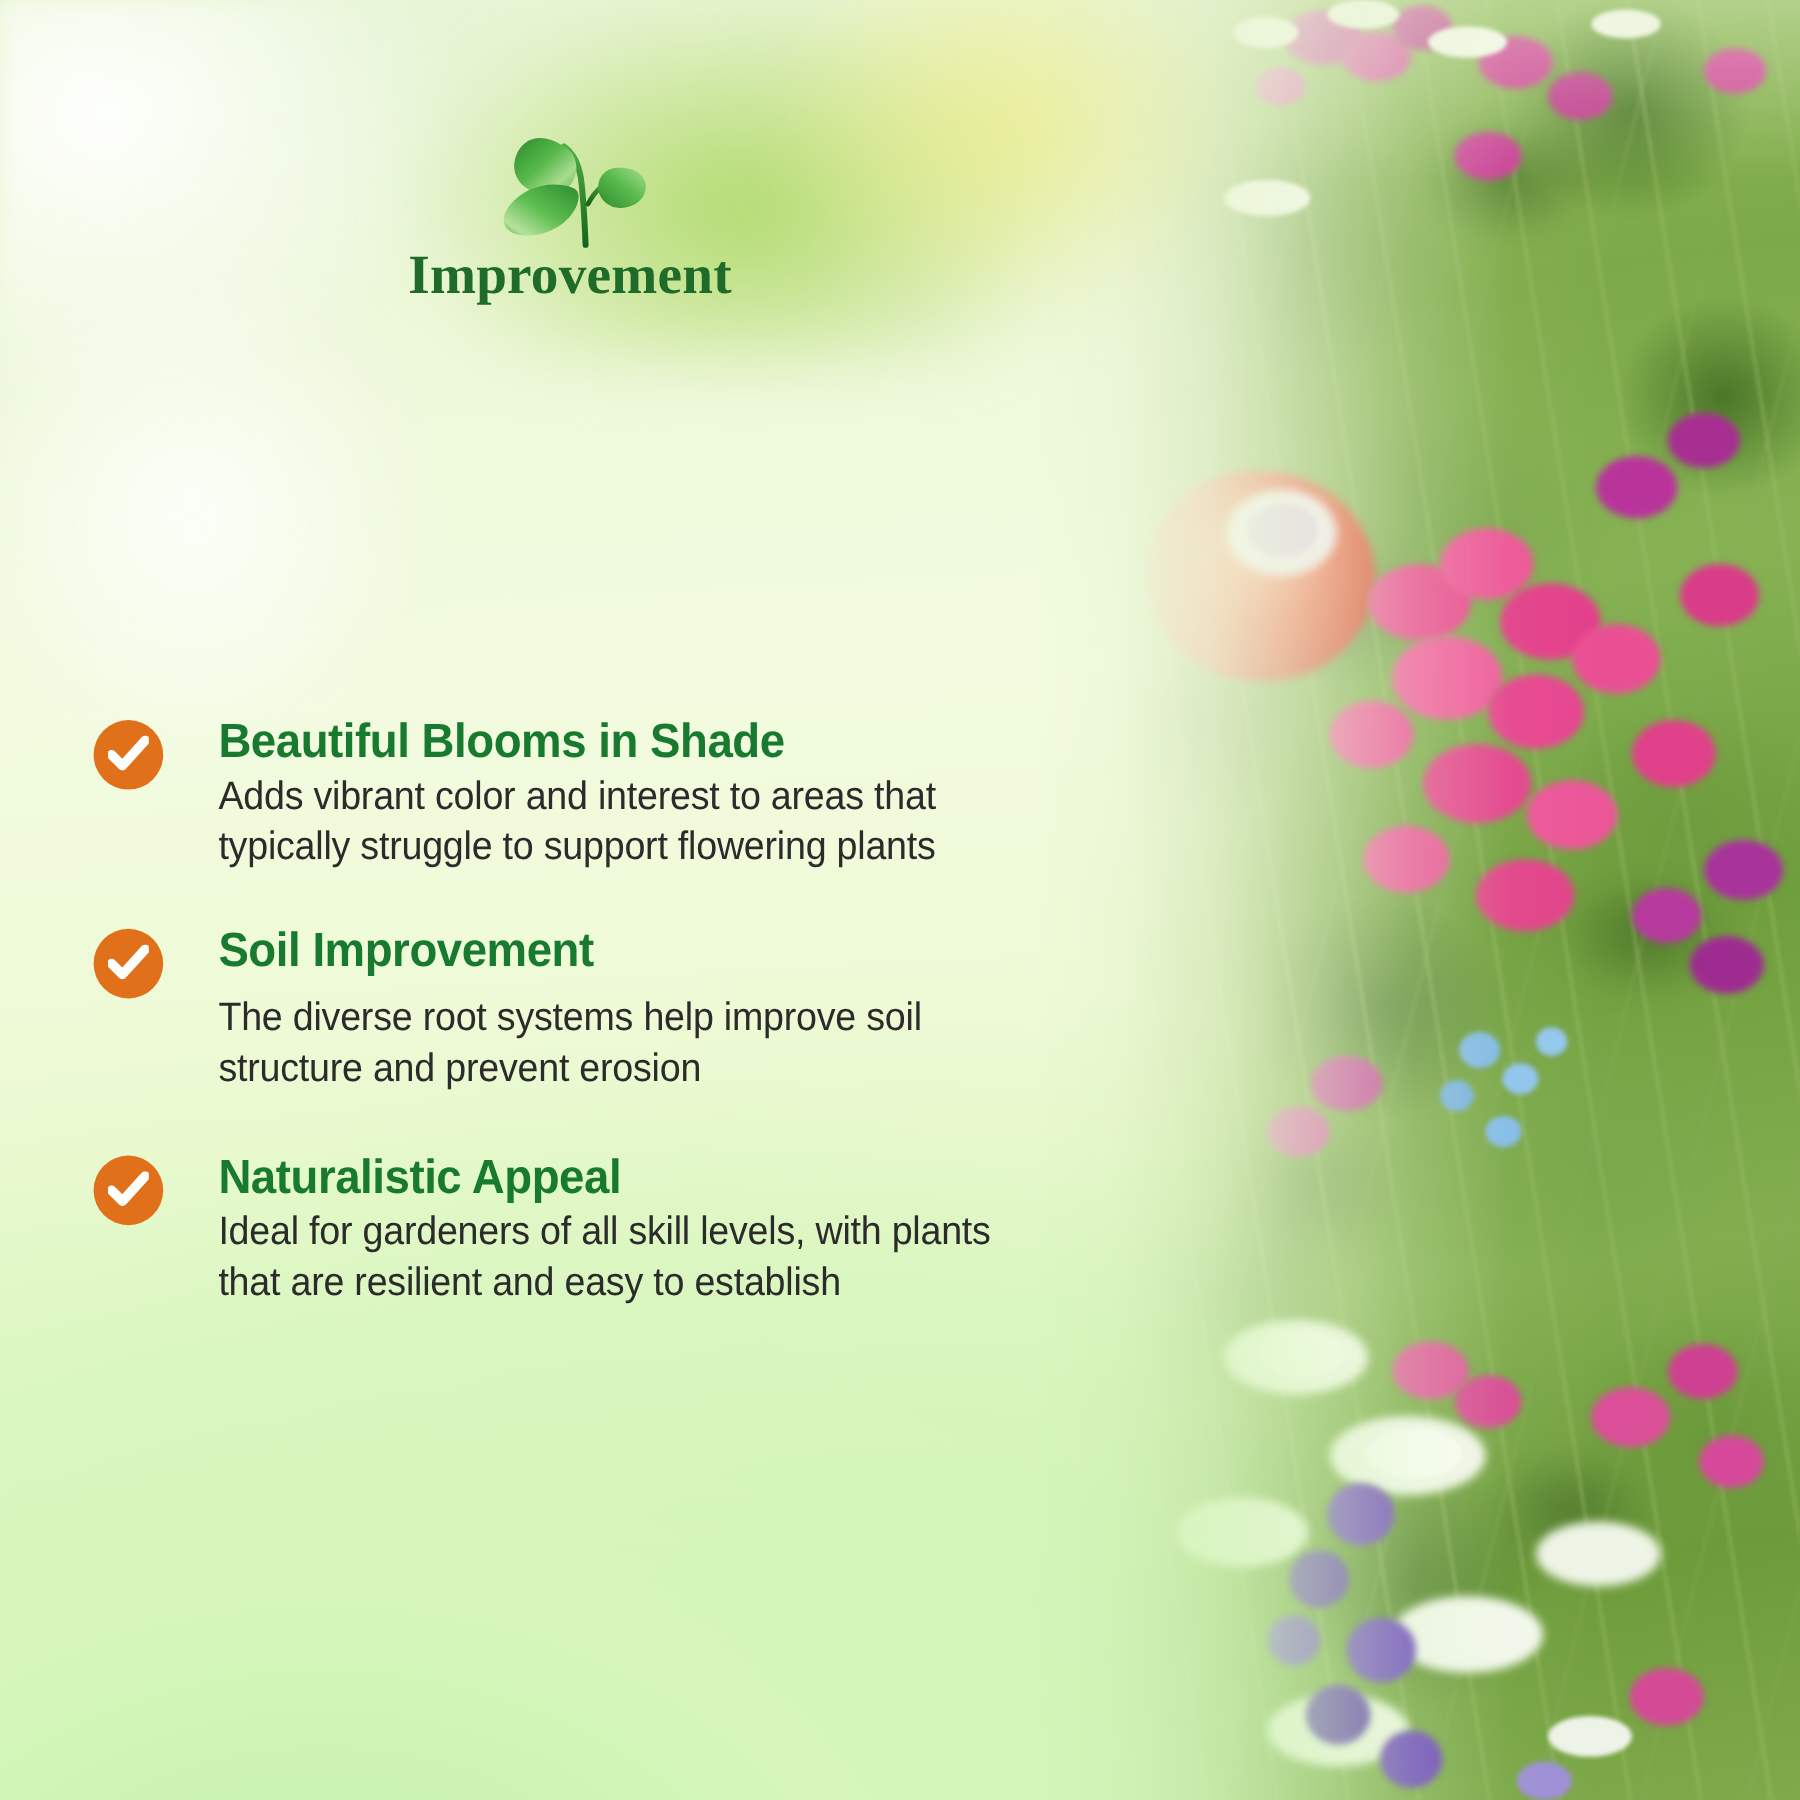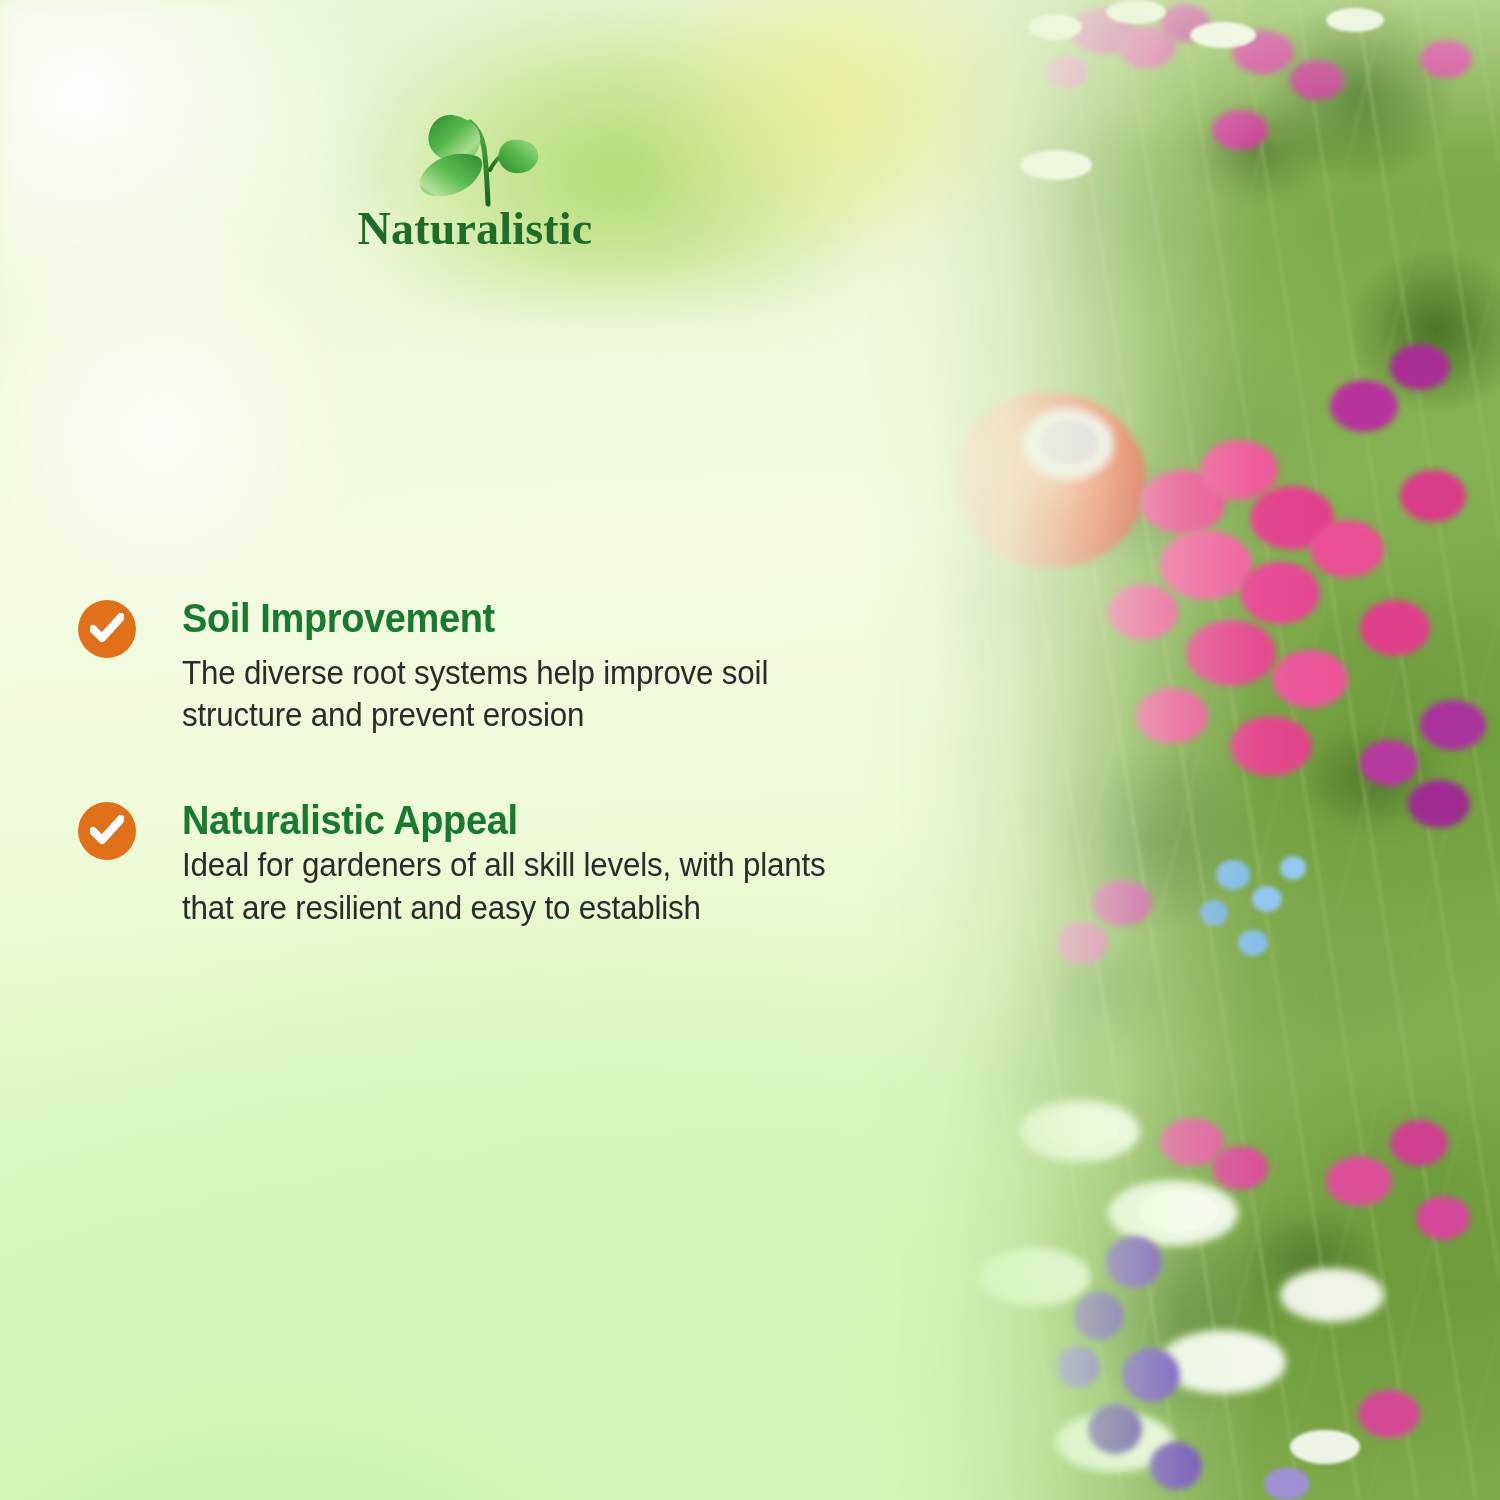--- a/index.html
+++ b/index.html
@@ -233,42 +233,54 @@
             <stop offset="0%" stop-color="#4FAE44"></stop>
               <stop offset="100%" stop-color="#17651C"></stop>
           </linearGradient>
         </defs>
         <path d="M88 104 C87 80 86 62 84 48 C82 36 78 28 70 22" stroke="url(#lgs)" stroke-width="5" fill="none" stroke-linecap="round"></path>
         <path d="M90 70 C96 58 106 50 116 48" stroke="url(#lgs)" stroke-width="4" fill="none" stroke-linecap="round"></path>
         <path d="M70 22 C52 10 36 14 30 30 C24 46 36 62 58 62 C74 62 82 48 80 36 C79 30 76 25 70 22 Z" fill="url(#lg1)"></path>
         <path d="M76 56 C58 50 36 56 24 72 C14 86 22 98 44 96 C64 94 80 80 82 66 C83 60 80 57 76 56 Z" fill="url(#lg2)"></path>
         <path d="M112 40 C128 38 140 46 138 58 C136 70 122 76 110 72 C100 68 96 58 100 49 C103 43 107 41 112 40 Z" fill="url(#lg3)"></path>
       </svg>
-      <span class="logo-word">Naturalistic</span>
+      <span class="logo-word">Improvement</span>
     </div>
 
 
     <div class="benefits">
 
+      <div class="item">
+        <span class="check">
+          <svg width="34" height="32" viewBox="0 0 34 32">
+            <path d="M3 16 L12 25 L31 4" stroke="#FFFFFF" stroke-width="8" fill="none" stroke-linecap="round" stroke-linejoin="round"></path>
+          </svg>
+        </span>
+        <p class="b-head">Beautiful Blooms in Shade</p>
+        <p class="b-body">
+          <span class="l">Adds vibrant color and interest to areas that</span>
+          <span class="l">typically struggle to support flowering plants</span>
+        </p>
+      </div>
 
 
       <div class="item gap-head" style="">
         <span class="check">
           <svg width="34" height="32" viewBox="0 0 34 32">
             <path d="M3 16 L12 25 L31 4" stroke="#FFFFFF" stroke-width="8" fill="none" stroke-linecap="round" stroke-linejoin="round"></path>
           </svg>
         </span>
         <p class="b-head">Soil Improvement</p>
         <p class="b-body">
           <span class="l">The diverse root systems help improve soil</span>
           <span class="l">structure and prevent erosion</span>
         </p>
       </div>
 
-      <div class="item" style="margin-top:62px;">
+      <div class="item" style="margin-top:48px;">
         <span class="check">
           <svg width="34" height="32" viewBox="0 0 34 32">
             <path d="M3 16 L12 25 L31 4" stroke="#FFFFFF" stroke-width="8" fill="none" stroke-linecap="round" stroke-linejoin="round"></path>
           </svg>
         </span>
         <p class="b-head">Naturalistic Appeal</p>
         <p class="b-body">
           <span class="l">Ideal for gardeners of all skill levels, with plants</span>
           <span class="l">that are resilient and easy to establish</span>
         </p>

